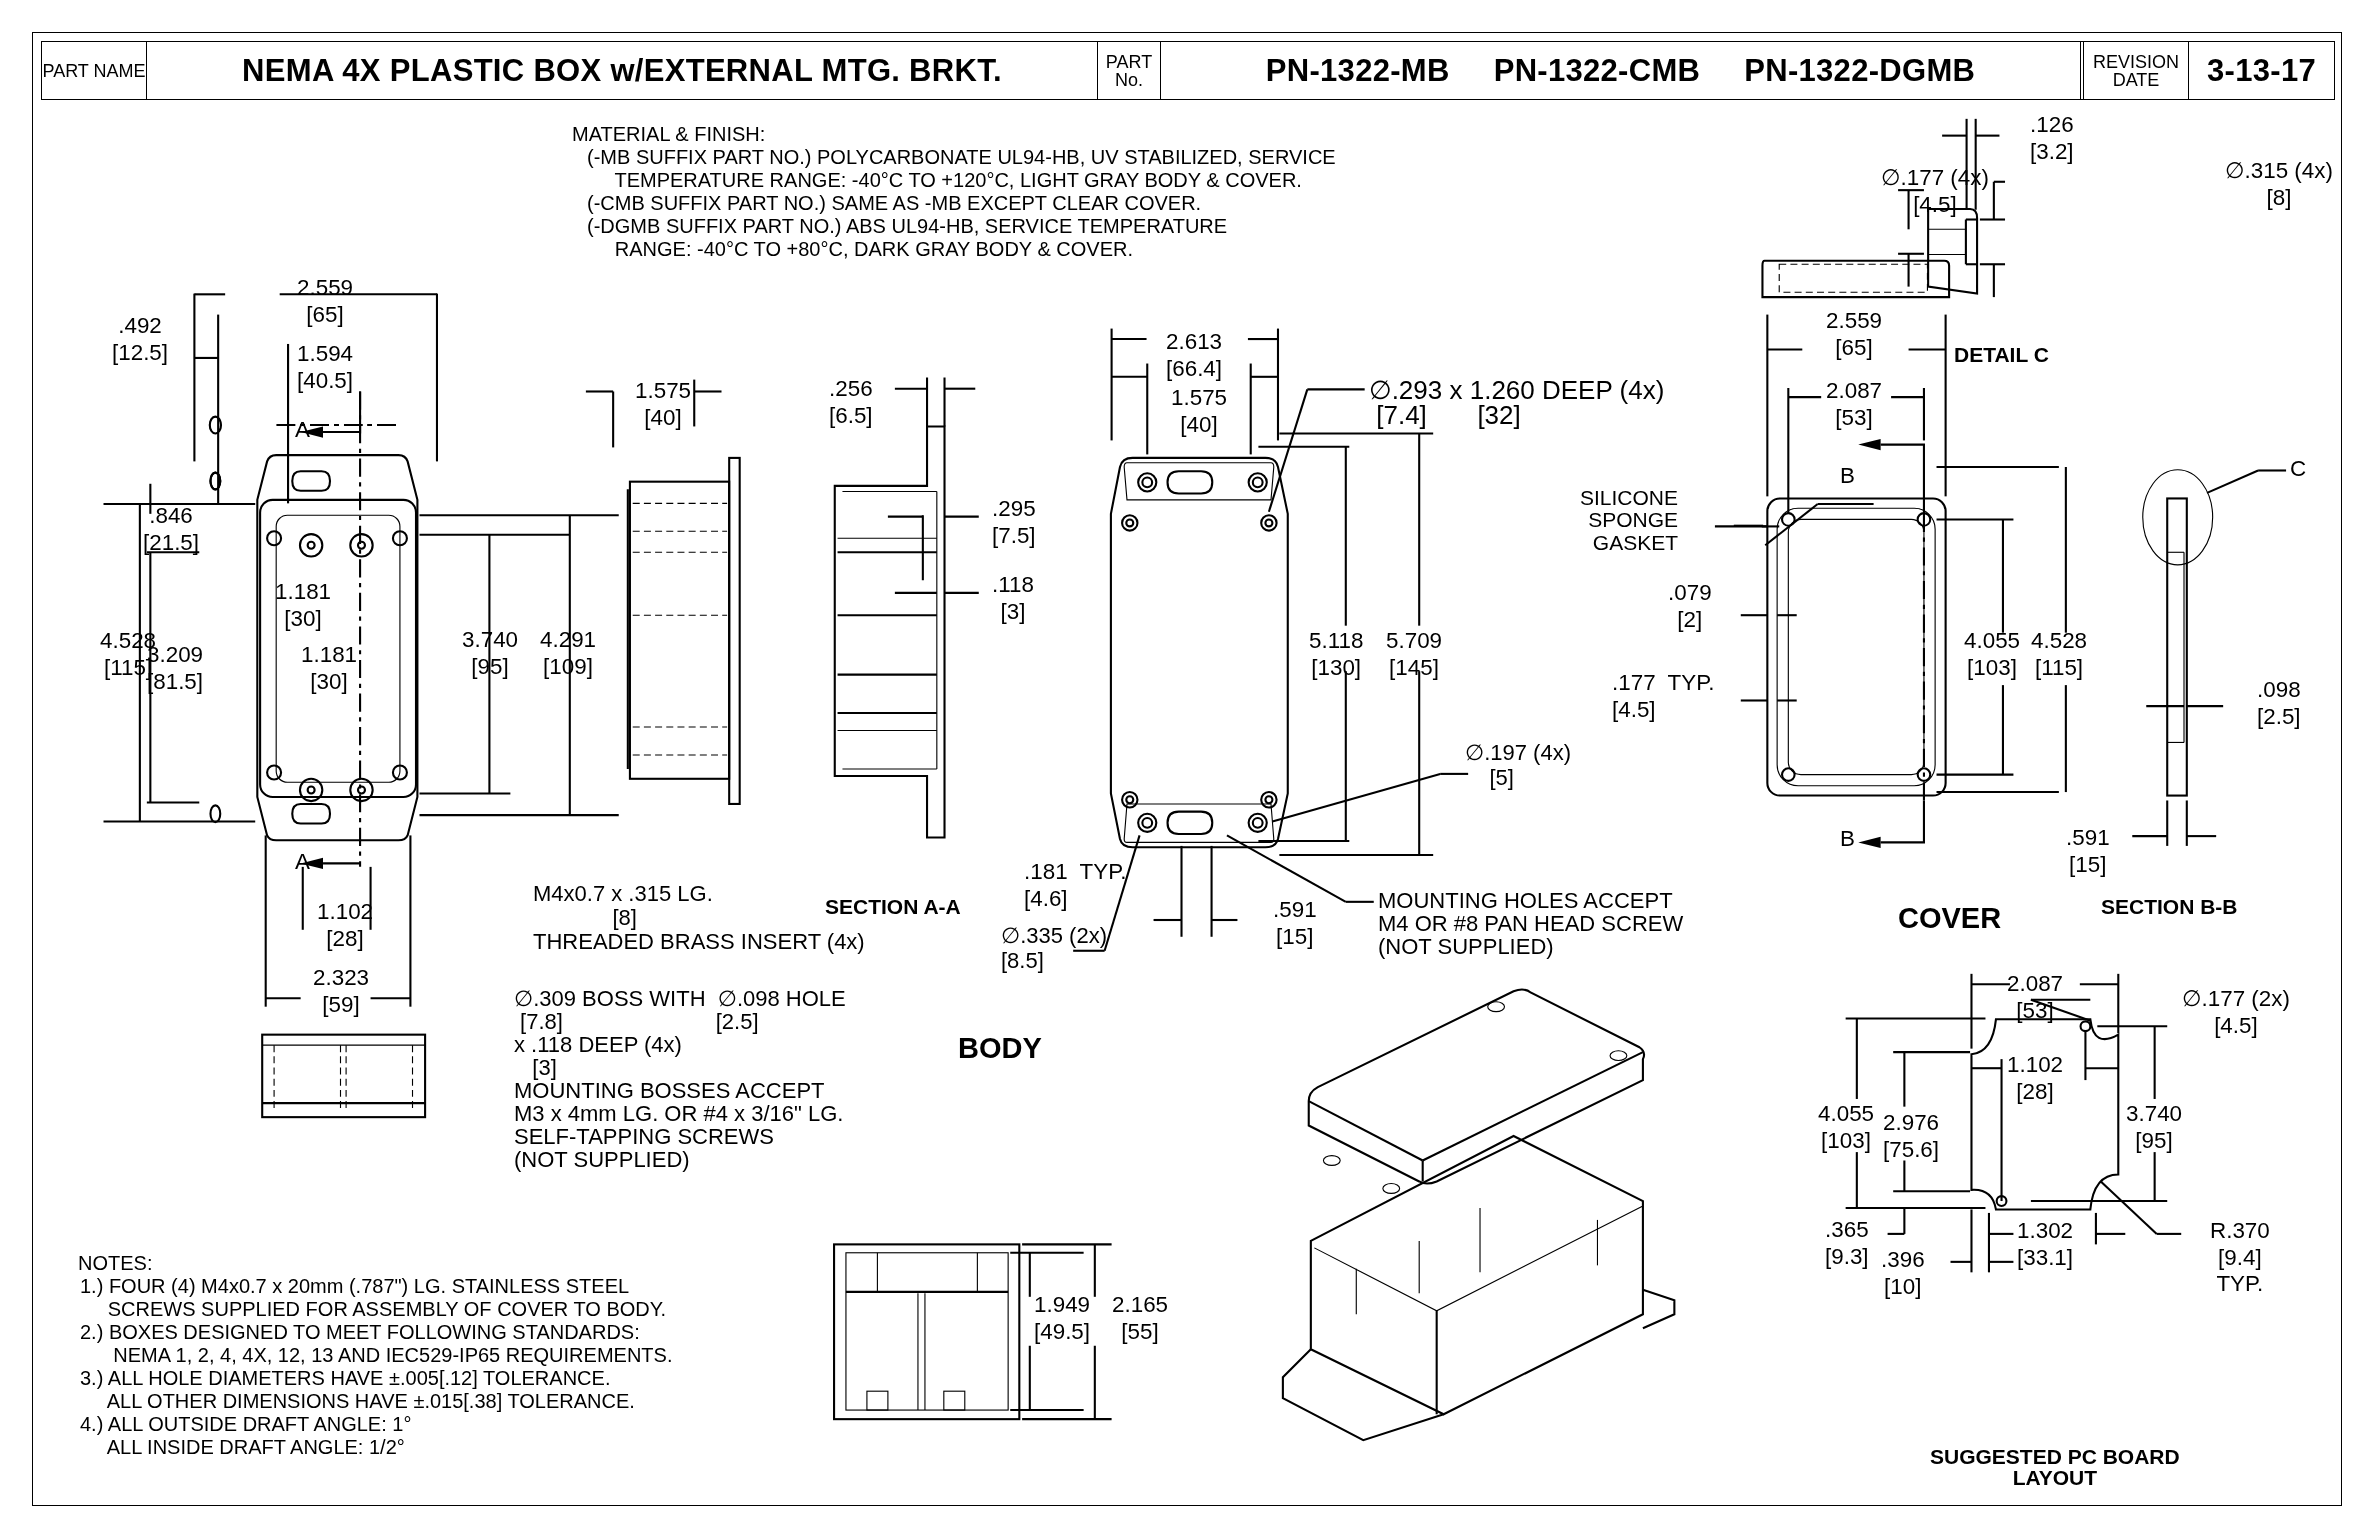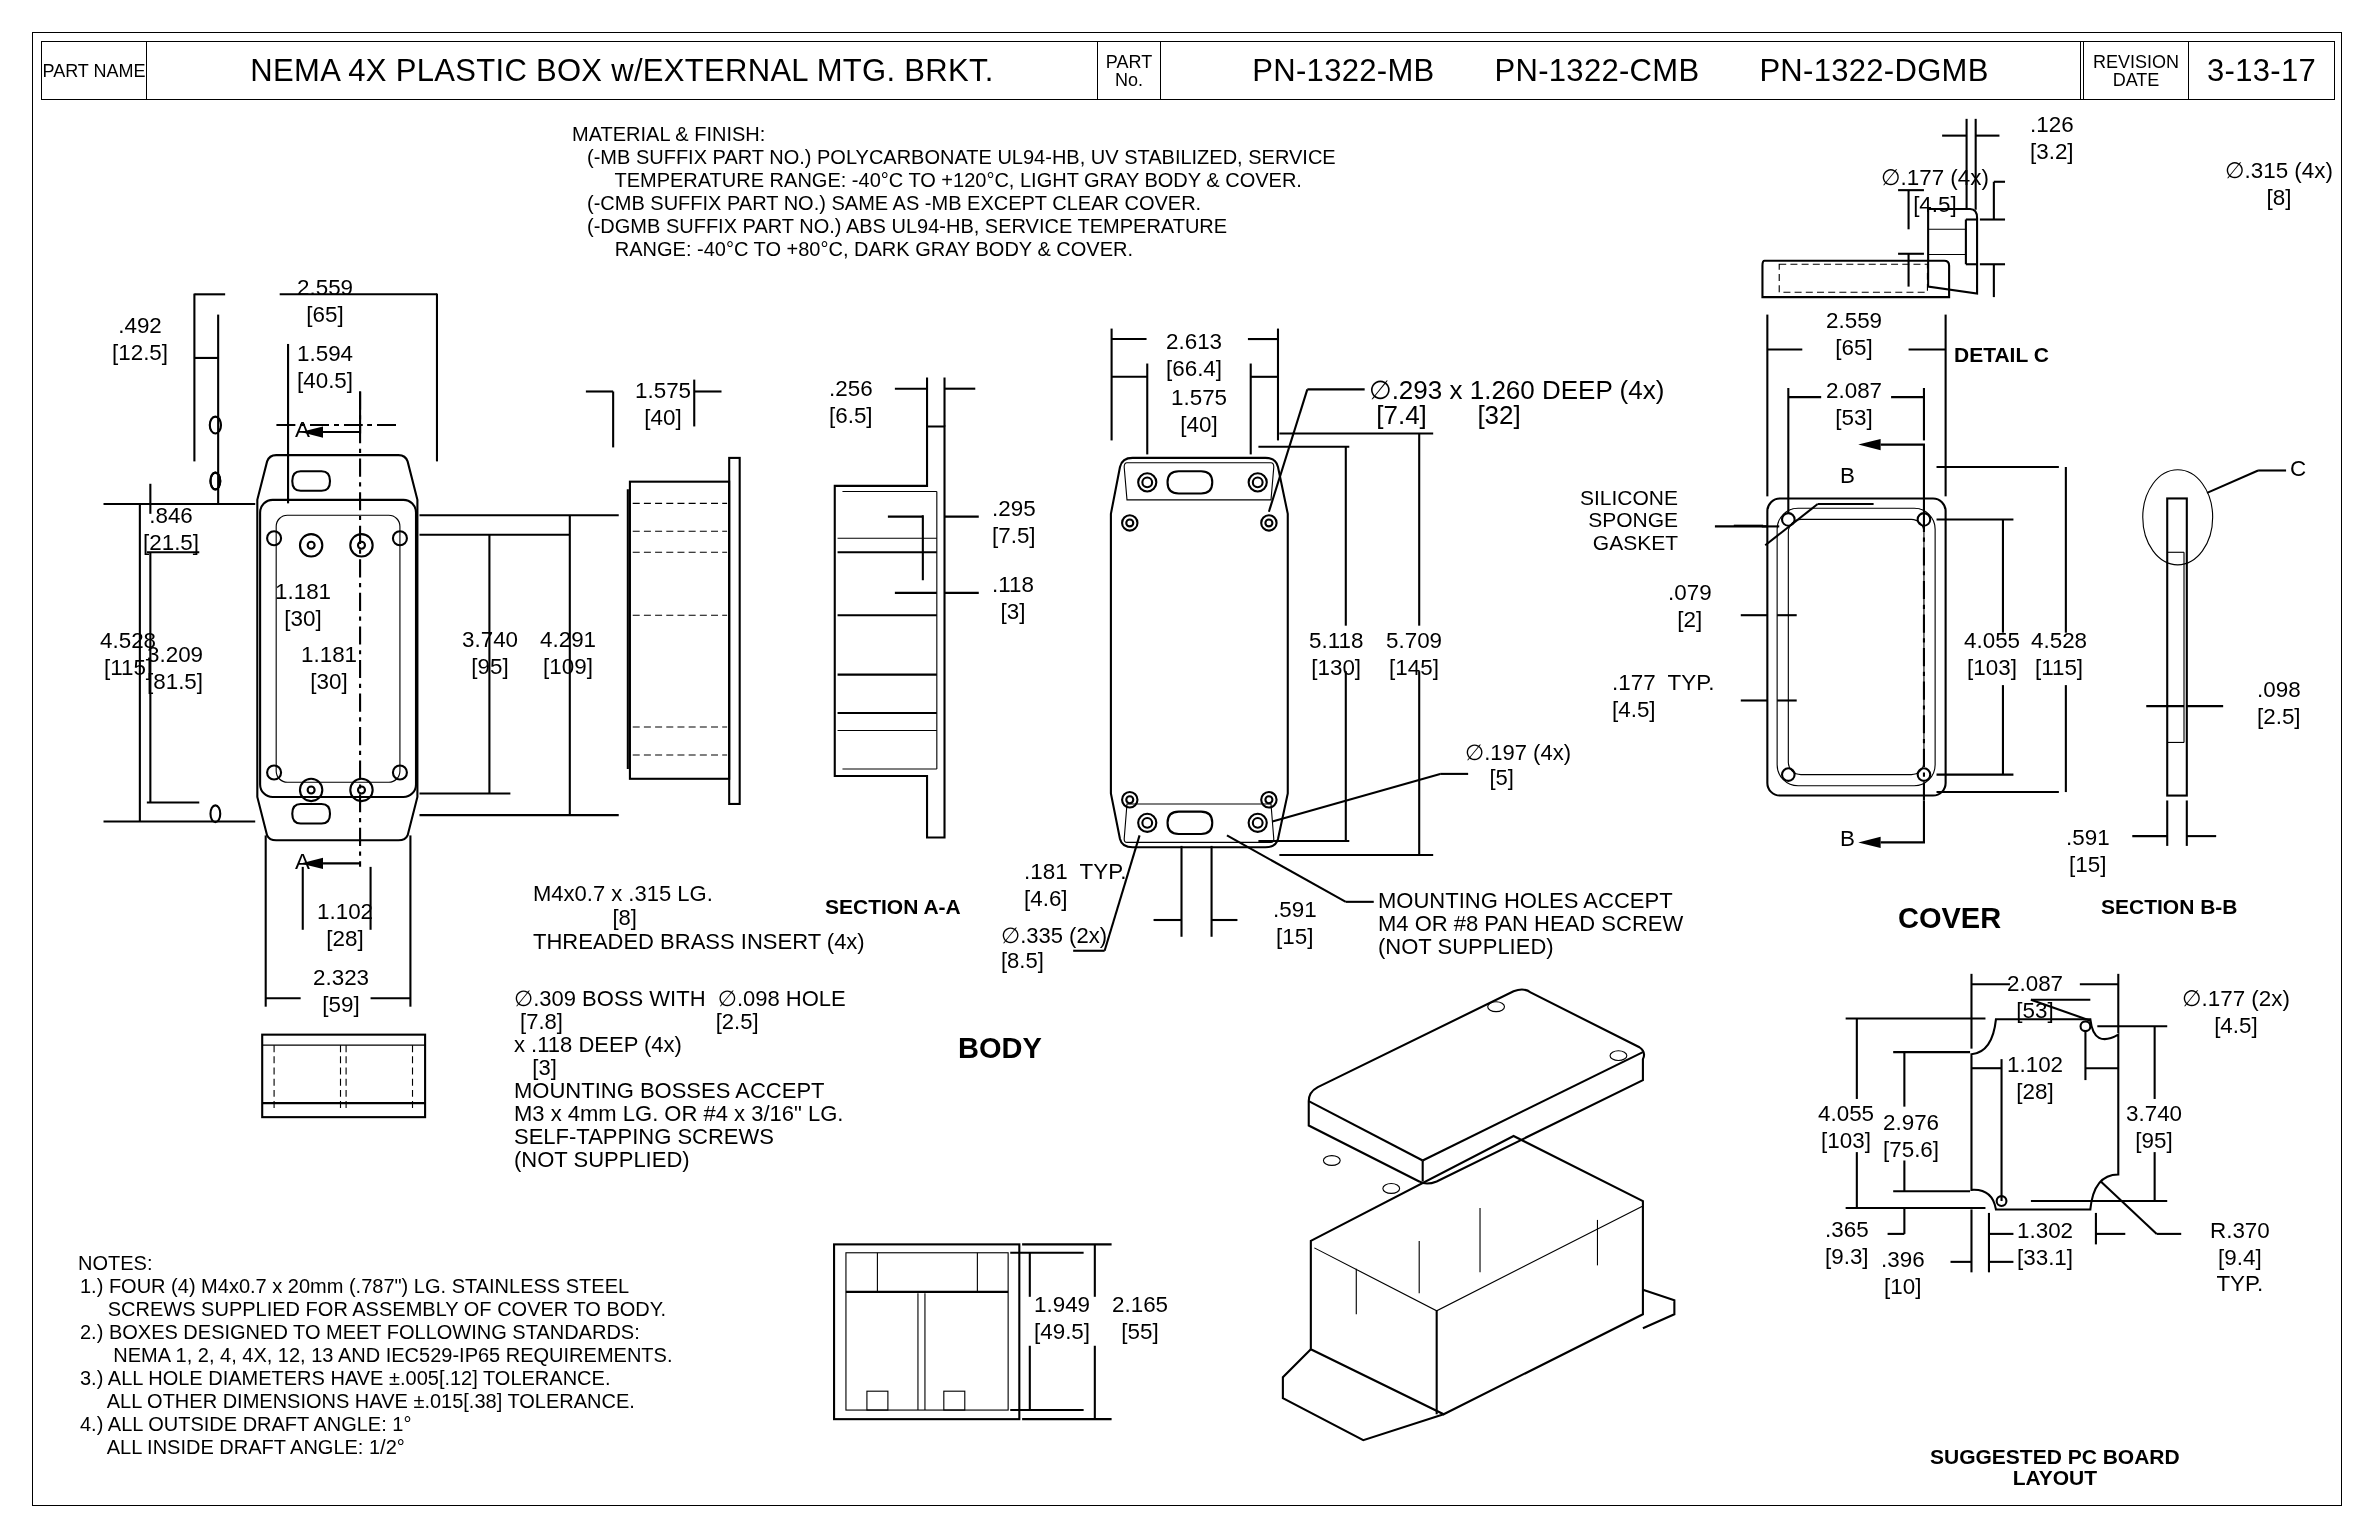--- a/index.html
+++ b/index.html
@@ -3,42 +3,42 @@
 <meta charset="utf-8">
 <style>
   html, body { margin:0; padding:0; background:#fff; }
   body { width:2377px; height:1538px; position:relative; overflow:hidden;
          font-family:"Liberation Sans", sans-serif; color:#000; }
   .frame { position:absolute; left:32px; top:32px; width:2310px; height:1474px; border:1.4px solid #000; box-sizing:border-box; }
   .titlebar { position:absolute; left:41px; top:41px; width:2294px; height:59px; border:1.4px solid #000; box-sizing:border-box; display:flex; }
   .tcell { border-right:1.4px solid #000; display:flex; align-items:center; justify-content:center; text-align:center; box-sizing:border-box; }
   .tcell:last-child { border-right:none; }
   .tlabel { font-size:18px; line-height:18px; }
-  .tvalue { font-size:31px; letter-spacing:0.3px; }
+  .tvalue { font-size:31px; letter-spacing:0.3px;font-weight:bold; }
   .txt { position:absolute; font-size:20px; line-height:23px; white-space:pre; }
   .dim { position:absolute; font-size:22.4px; line-height:26.6px; text-align:center; white-space:pre; }
   .bold-label { position:absolute; font-weight:bold; font-size:21px; white-space:pre; text-align:center; }
   .view-title { position:absolute; font-weight:bold; font-size:29px; text-underline-offset:4.2px; }
   svg.draw { position:absolute; left:0; top:0; width:2377px; height:1538px; pointer-events:none; }
   svg.draw * { fill:none; stroke:#000; stroke-width:3; }
   svg.draw .thin { stroke-width:1.6; }
   svg.draw .dash { stroke-dasharray:10 6; stroke-width:1.6; }
   svg.draw .center { stroke-dasharray:26 8 6 8; stroke-width:3; }
   svg.draw .fillb { fill:#000; stroke:none; }
 </style>
 </head>
 <body>
 
 <div class="frame"></div>
 
 <div class="titlebar">
   <div class="tcell tlabel" style="width:105px">PART NAME</div>
   <div class="tcell tvalue" style="width:951px">NEMA 4X PLASTIC BOX w/EXTERNAL MTG. BRKT.</div>
   <div class="tcell tlabel" style="width:63px">PART No.</div>
-  <div class="tcell tvalue" style="width:923px;gap:60px;border-right:4.2px double #000">
+  <div class="tcell tvalue" style="width:923px;gap:44px;border-right:4.2px double #000">
     <span>PN-1322-MB</span>
     <span>PN-1322-CMB</span>
     <span>PN-1322-DGMB</span>
   </div>
   <div class="tcell tlabel" style="width:105px">REVISION DATE</div>
   <div class="tcell tvalue" style="flex:1">3-13-17</div>
 </div>
 
 <div class="txt" style="left:572px;top:123px">MATERIAL &amp; FINISH:</div>
 <div class="txt" style="left:587px;top:146px">(-MB SUFFIX PART NO.) POLYCARBONATE UL94-HB, UV STABILIZED, SERVICE</div>

